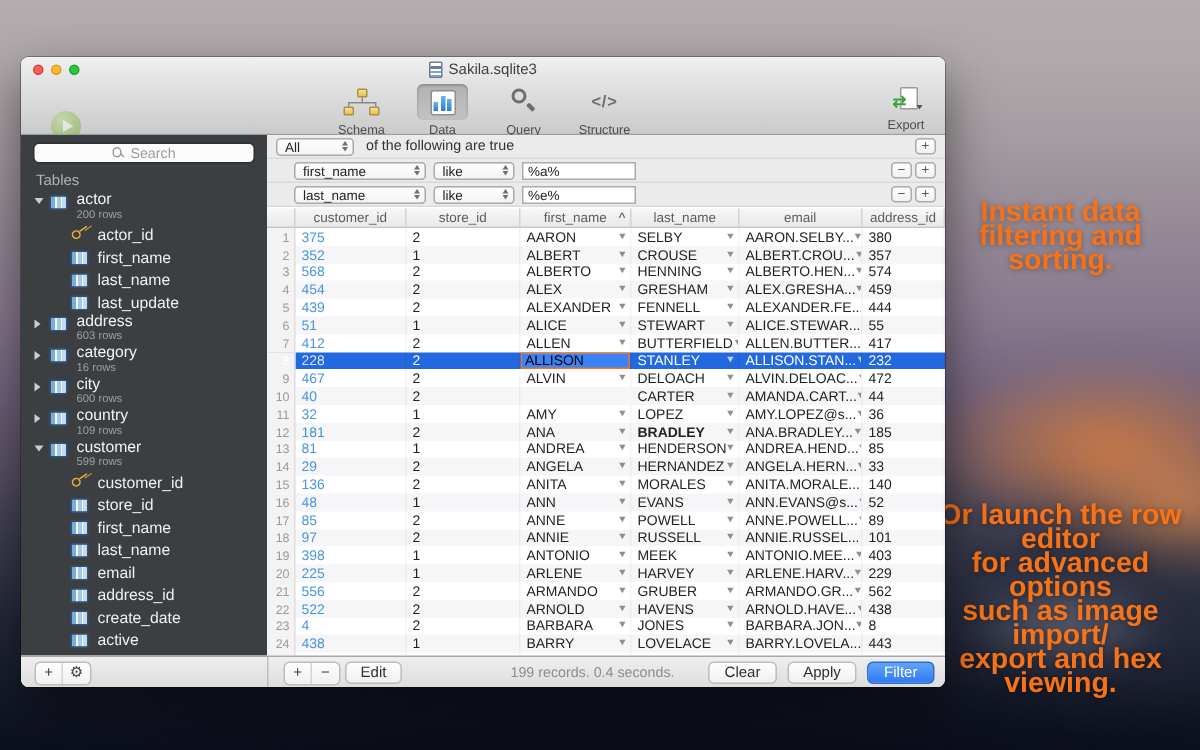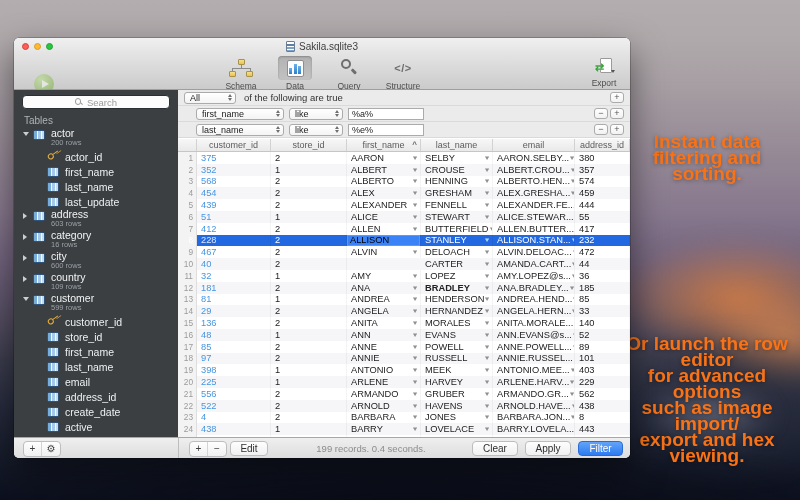--- a/index.html
+++ b/index.html
@@ -160,21 +160,21 @@
   .seg .sbt { width:18px; height:14px; font-size:10px; color:#3e3e3e; text-align:center; line-height:14px; border-right:0.5px solid #d4d4d4; }
   .seg .sbt:last-child { border-right:none; }
   .seg-side { left:9px; }
   .seg-main { left:175px; }
   .btn { position:absolute; top:3px; height:15px; border:0.5px solid #bdbdbd; border-radius:4px;
      background:linear-gradient(#fefefe,#f0f0f0); font-size:10px; color:#2e2e2e; text-align:center; line-height:14px; }
   .btn-edit { left:216px; width:38px; }
   .btn-clear { left:458px; width:46px; }
   .btn-apply { left:511px; width:46px; }
   .btn-filter { left:564px; width:45px; background:linear-gradient(#61a4f9,#2e7bf0); border-color:#2a6cd6; color:#fff; }
-  .status-text { position:absolute; left:272px; width:170px; top:5px; font-size:9.5px; color:#8c8c8c; text-align:center; }
+  .status-text { position:absolute; left:296px; width:170px; top:5px; font-size:9.5px; color:#8c8c8c; text-align:center; }
 </style>
 </head>
 <body>
 
 <div class="screen">
   <div class="bg-base"></div>
   <div class="bg-blob blob-orange1"></div>
   <div class="bg-blob blob-orange2"></div>
   <div class="bg-blob blob-dark1"></div>
   <div class="bg-blob blob-snow"></div>

